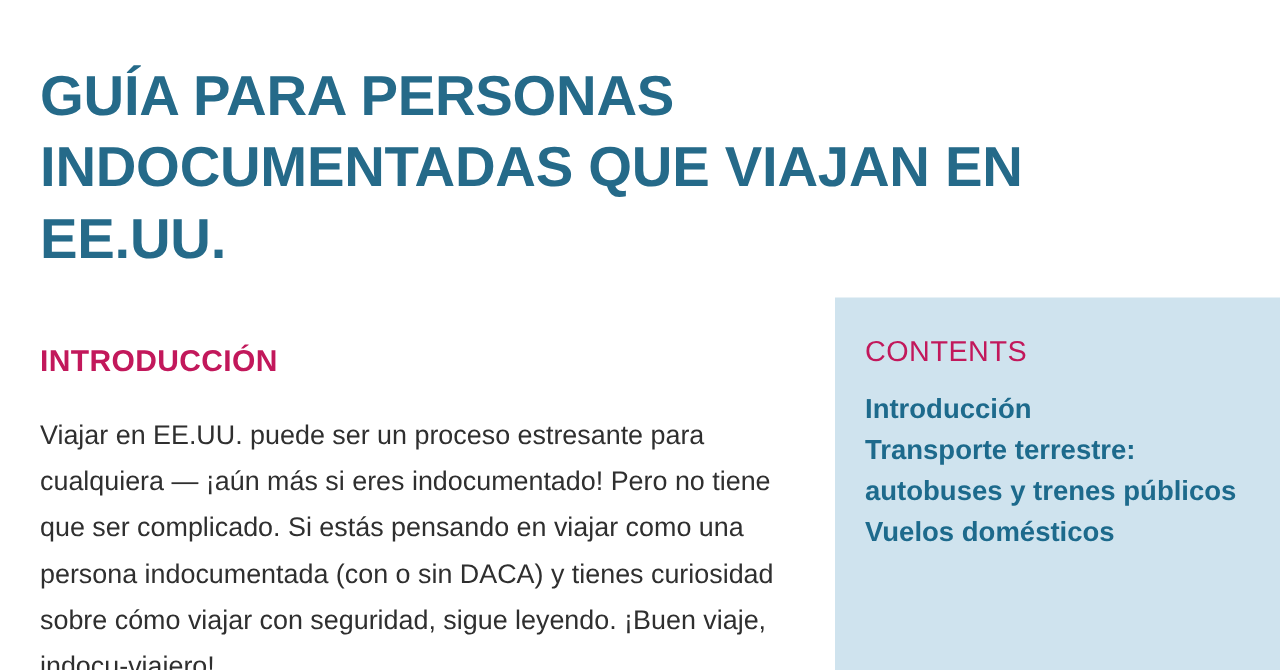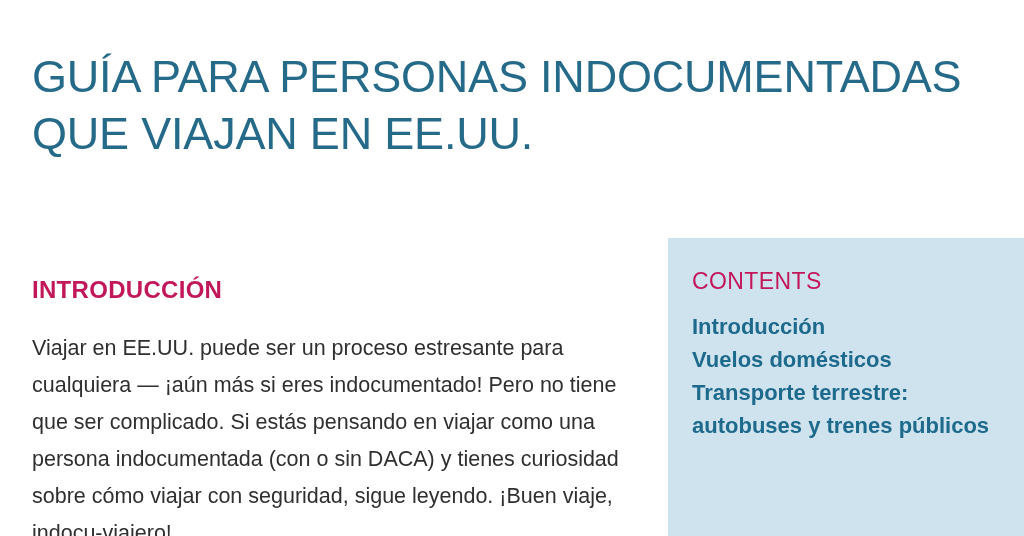--- a/index.html
+++ b/index.html
@@ -18,21 +18,21 @@
     position: relative;
     width: 1024px;
     height: 536px;
   }
   .doc-title {
     position: absolute;
     left: 32px;
     top: 26px;
     width: 930px;
     color: #256a89;
-    font-weight: normal;
+    font-weight: bold;
     font-size: 45px;
     line-height: 57px;
     letter-spacing: -0.2px;
     margin-top: 22px;
   }
   .section-heading {
     position: absolute;
     left: 32px;
     top: 256px;
     color: #c2185b;
@@ -86,18 +86,18 @@
   <h1 class="doc-title">GUÍA PARA PERSONAS INDOCUMENTADAS QUE VIAJAN EN EE.UU.</h1>
 
   <h2 class="section-heading">INTRODUCCIÓN</h2>
 
   <p class="body-text">Viajar en EE.UU. puede ser un proceso estresante para cualquiera — ¡aún más si eres indocumentado! Pero no tiene que ser complicado. Si estás pensando en viajar como una persona indocumentada (con o sin DACA) y tienes curiosidad sobre cómo viajar con seguridad, sigue leyendo. ¡Buen viaje, indocu-viajero!</p>
 
   <aside class="contents-box">
     <div class="contents-label">CONTENTS</div>
     <nav class="contents-list">
       <div class="contents-item">Introducción</div>
+      <div class="contents-item">Transporte terrestre: autobuses y trenes públicos</div>
       <div class="contents-item">Vuelos domésticos</div>
-      <div class="contents-item">Transporte terrestre: autobuses y trenes públicos</div>
     </nav>
   </aside>
 
 </div>
 
 </body></html>

